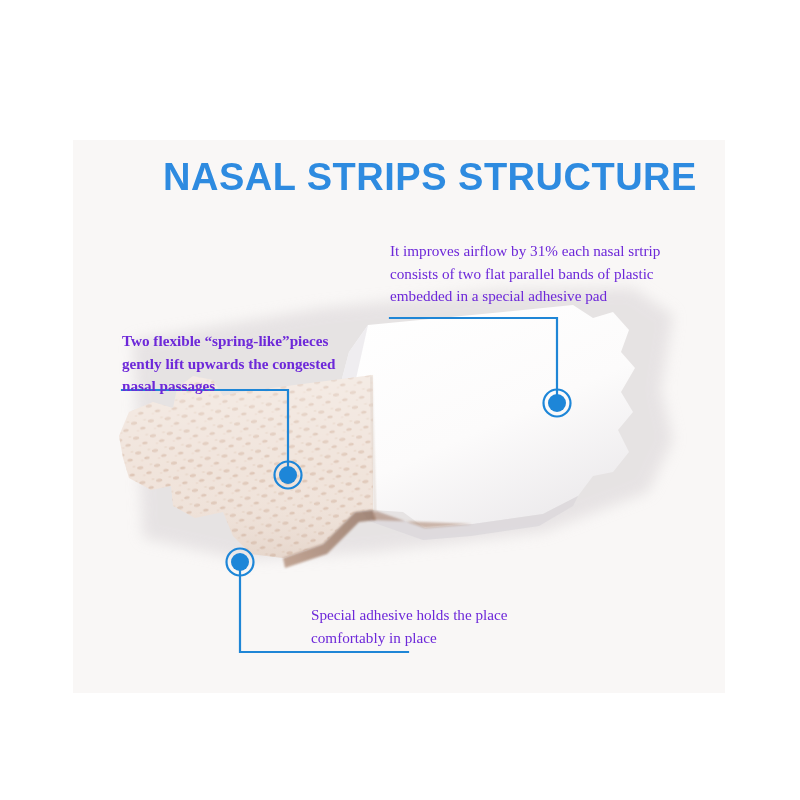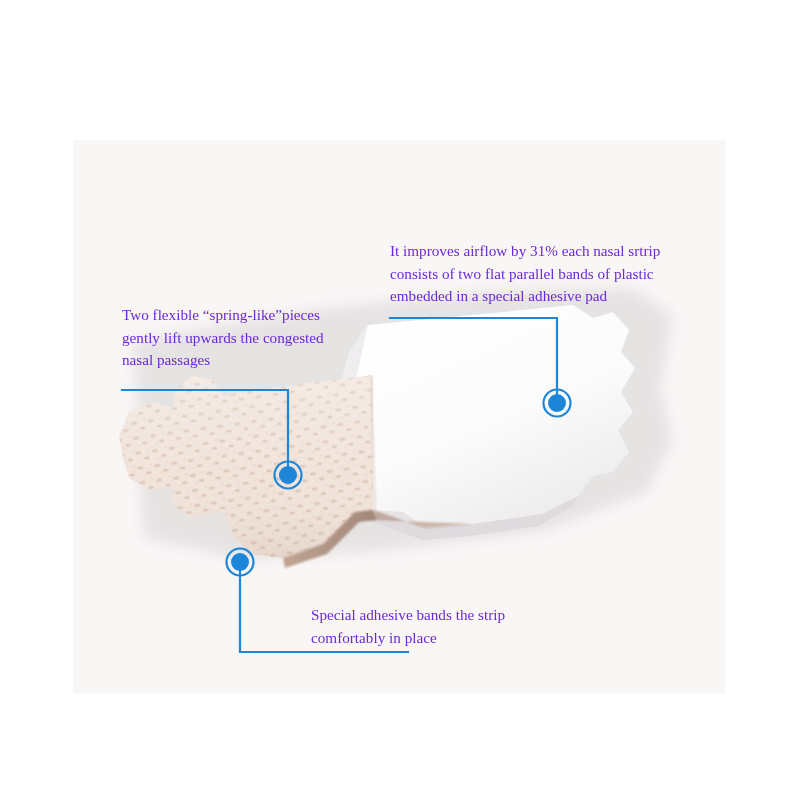--- a/index.html
+++ b/index.html
@@ -49,21 +49,21 @@
   
   .callout-text {
     position: absolute;
     font-family: "Liberation Serif", serif;
     font-size: 15.2px;
     line-height: 1.48;
     color: #6d28d9;
     white-space: pre-line;
   }
   #text-top-right { left: 390px; top: 240px; width: 300px; }
-  #text-top-left  { left: 122px; top: 304px; width: 250px; }
+  #text-top-left  { left: 122px; top: 330px; width: 250px; font-weight: bold; }
   #text-bottom    { left: 311px; top: 604px; width: 250px; }
 
   
   .layer {
     position: absolute;
     left: 0; top: 0;
     width: 800px;
     height: 800px;
     pointer-events: none;
   }
@@ -224,25 +224,26 @@
     <g>
       <circle cx="288" cy="475" r="13.5" fill="none" stroke="#1d86d8" stroke-width="2.2"></circle>
       <circle cx="288" cy="475" r="9" fill="#1d86d8"></circle>
     </g>
     <g>
       <circle cx="240" cy="562" r="13.5" fill="none" stroke="#1d86d8" stroke-width="2.2"></circle>
       <circle cx="240" cy="562" r="9" fill="#1d86d8"></circle>
     </g>
   </svg>
 
+  <div id="title">NASAL STRIPS STRUCTURE</div>
 
   <div id="text-top-right" class="callout-text">It improves airflow by 31% each nasal srtrip
 consists of two flat parallel bands of plastic
 embedded in a special adhesive pad</div>
 
   <div id="text-top-left" class="callout-text">Two flexible   “spring-like”pieces
 gently lift upwards the congested
 nasal passages</div>
 
-  <div id="text-bottom" class="callout-text">Special adhesive bands the strip
+  <div id="text-bottom" class="callout-text">Special adhesive holds the place
 comfortably in place</div>
 
 </div>
 
 </body></html>

